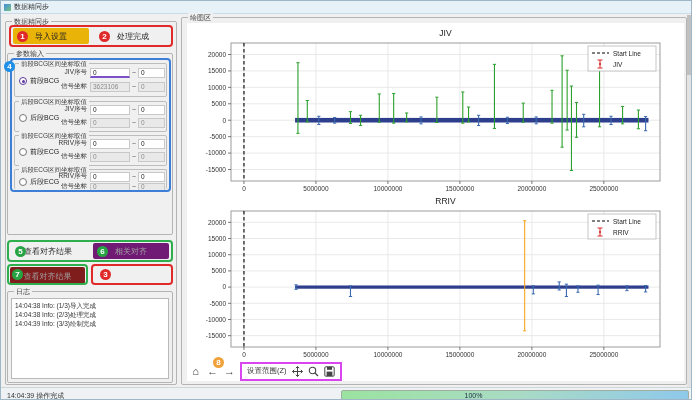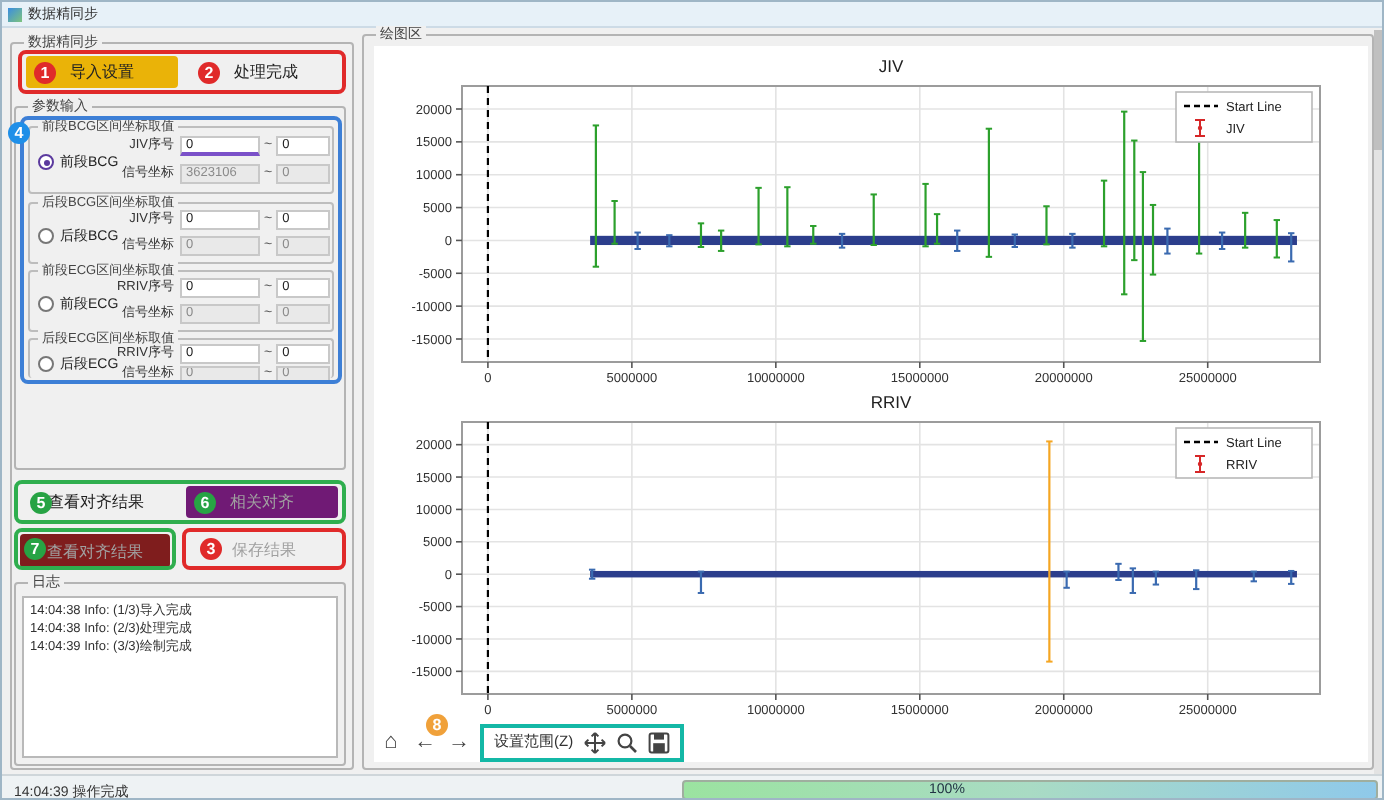--- a/index.html
+++ b/index.html
@@ -165,23 +165,20 @@
   </div>
   <span class="som green" style="left:96px;top:245px;">6</span>
 
   <div class="annot green" style="left:6px;top:263px;width:81px;height:21px;"></div>
   <div class="btn disabled" style="left:9px;top:266px;width:75px;height:17px;border:none;background:#7f1d1d;">
     <span class="btn-text">查看对齐结果</span>
   </div>
   <span class="som green" style="left:11px;top:268px;">7</span>
 
   <div class="annot red" style="left:90px;top:263px;width:82px;height:21px;"></div>
-  <div class="btn disabled" style="left:93px;top:266px;width:76px;height:15px;border:none;background:#f0f0f0;">
-    <span class="btn-text">保存结果</span>
-  </div>
   <span class="som red" style="left:99px;top:268px;">3</span>
 
   <div class="groupbox" style="left:6px;top:290px;width:166px;height:92px;">
     <span class="gb-label">日志</span>
   </div>
   <div class="logbox" style="left:10px;top:297px;width:158px;height:81px;">
     <div>14:04:38 Info: (1/3)导入完成</div>
     <div>14:04:38 Info: (2/3)处理完成</div>
     <div>14:04:39 Info: (3/3)绘制完成</div>
   </div>
@@ -420,21 +417,21 @@
         <line x1="410.5" y1="33" x2="415.5" y2="33" stroke="#d62728" stroke-width="1"></line>
         <line x1="410.5" y1="41" x2="415.5" y2="41" stroke="#d62728" stroke-width="1"></line>
         <circle cx="413" cy="37" r="1.1" fill="#d62728"></circle>
         <text x="426" y="39.5" font-size="6.5" fill="#222">RRIV</text>
       </svg>
 
     <div class="plot-toolbar">
       <span class="tb-icon">⌂</span>
       <span class="tb-icon">←</span>
       <span class="tb-icon">→</span>
-      <div class="tb-group" style="position:relative;border:2px solid #14b8a6;border-radius:0;">
+      <div class="tb-group" style="position:relative;border:2px solid #d946ef;border-radius:0;">
         <span class="tb-range-label">设置范围(Z)</span>
         <svg width="11" height="11" viewBox="0 0 11 11">
           <path d="M5.5 0.5 L5.5 10.5 M0.5 5.5 L10.5 5.5 M5.5 0.5 L3.8 2.2 M5.5 0.5 L7.2 2.2 M5.5 10.5 L3.8 8.8 M5.5 10.5 L7.2 8.8 M0.5 5.5 L2.2 3.8 M0.5 5.5 L2.2 7.2 M10.5 5.5 L8.8 3.8 M10.5 5.5 L8.8 7.2" stroke="#444" stroke-width="1" fill="none"></path>
         </svg>
         <svg width="11" height="11" viewBox="0 0 11 11">
           <circle cx="4.5" cy="4.5" r="3.2" stroke="#444" stroke-width="1.1" fill="none"></circle>
           <line x1="7" y1="7" x2="10" y2="10" stroke="#444" stroke-width="1.3"></line>
         </svg>
         <svg width="11" height="11" viewBox="0 0 11 11">
           <rect x="0.8" y="0.8" width="9.4" height="9.4" rx="1" stroke="#444" stroke-width="1" fill="none"></rect>

